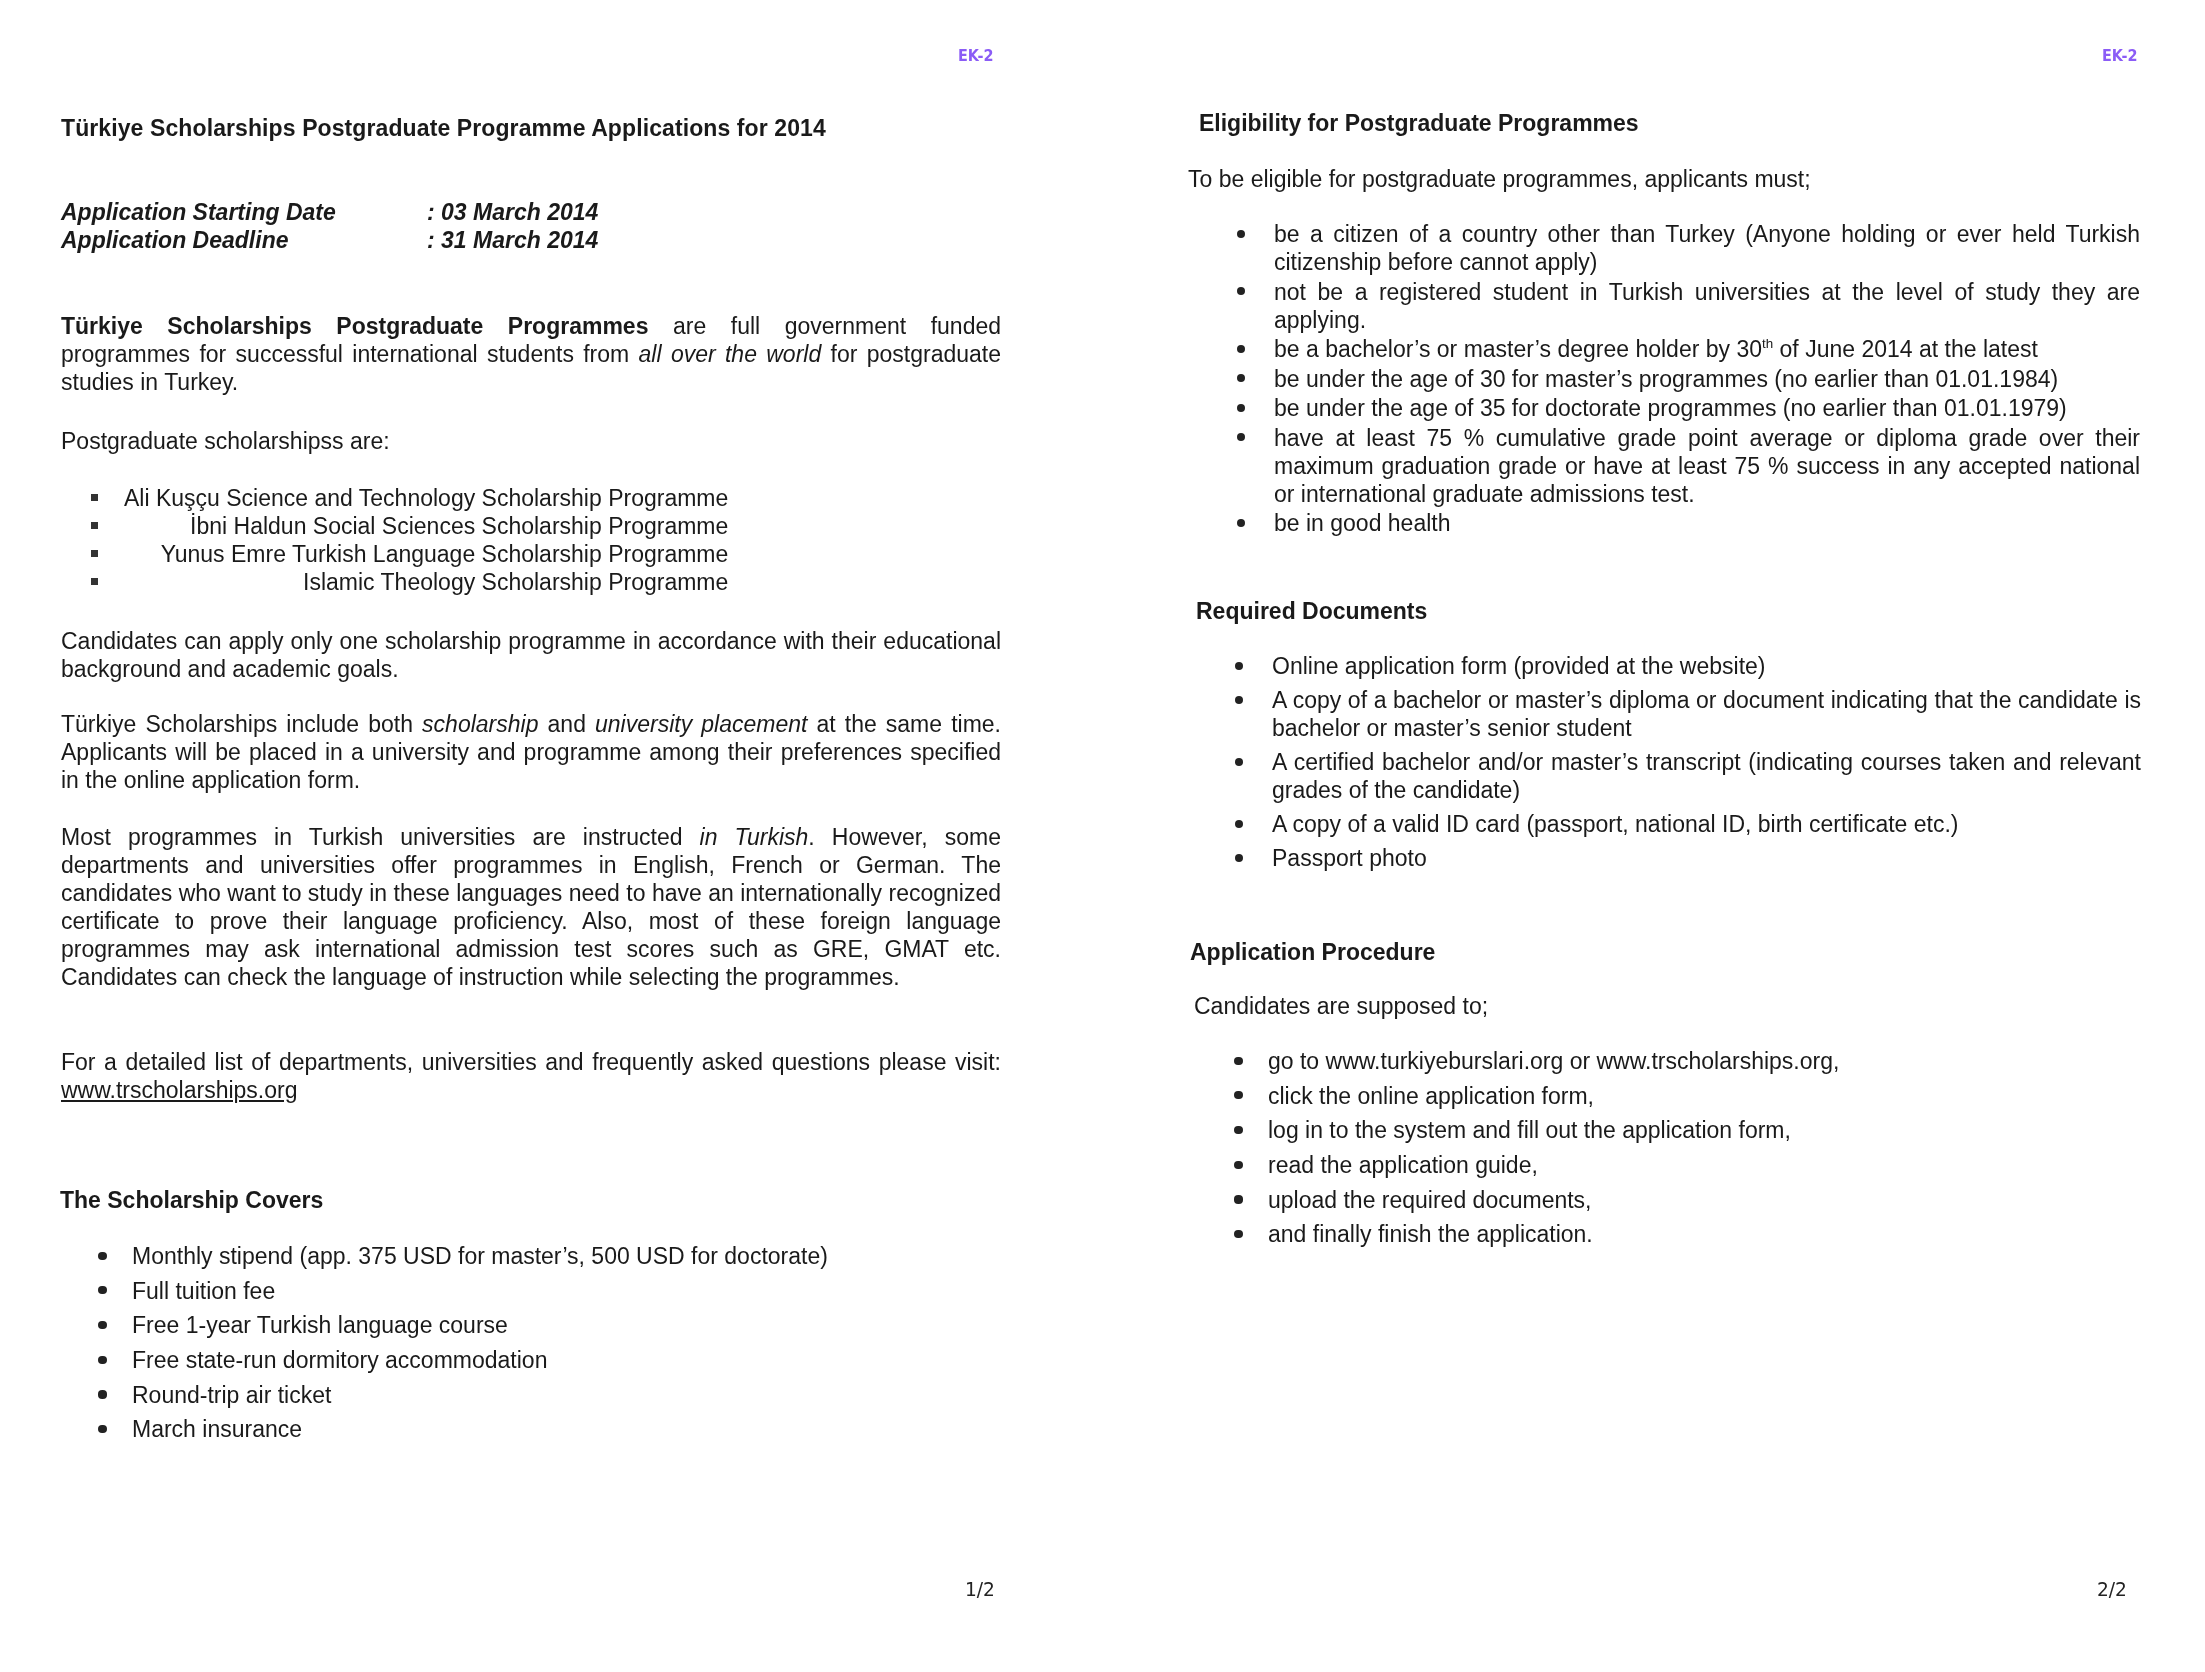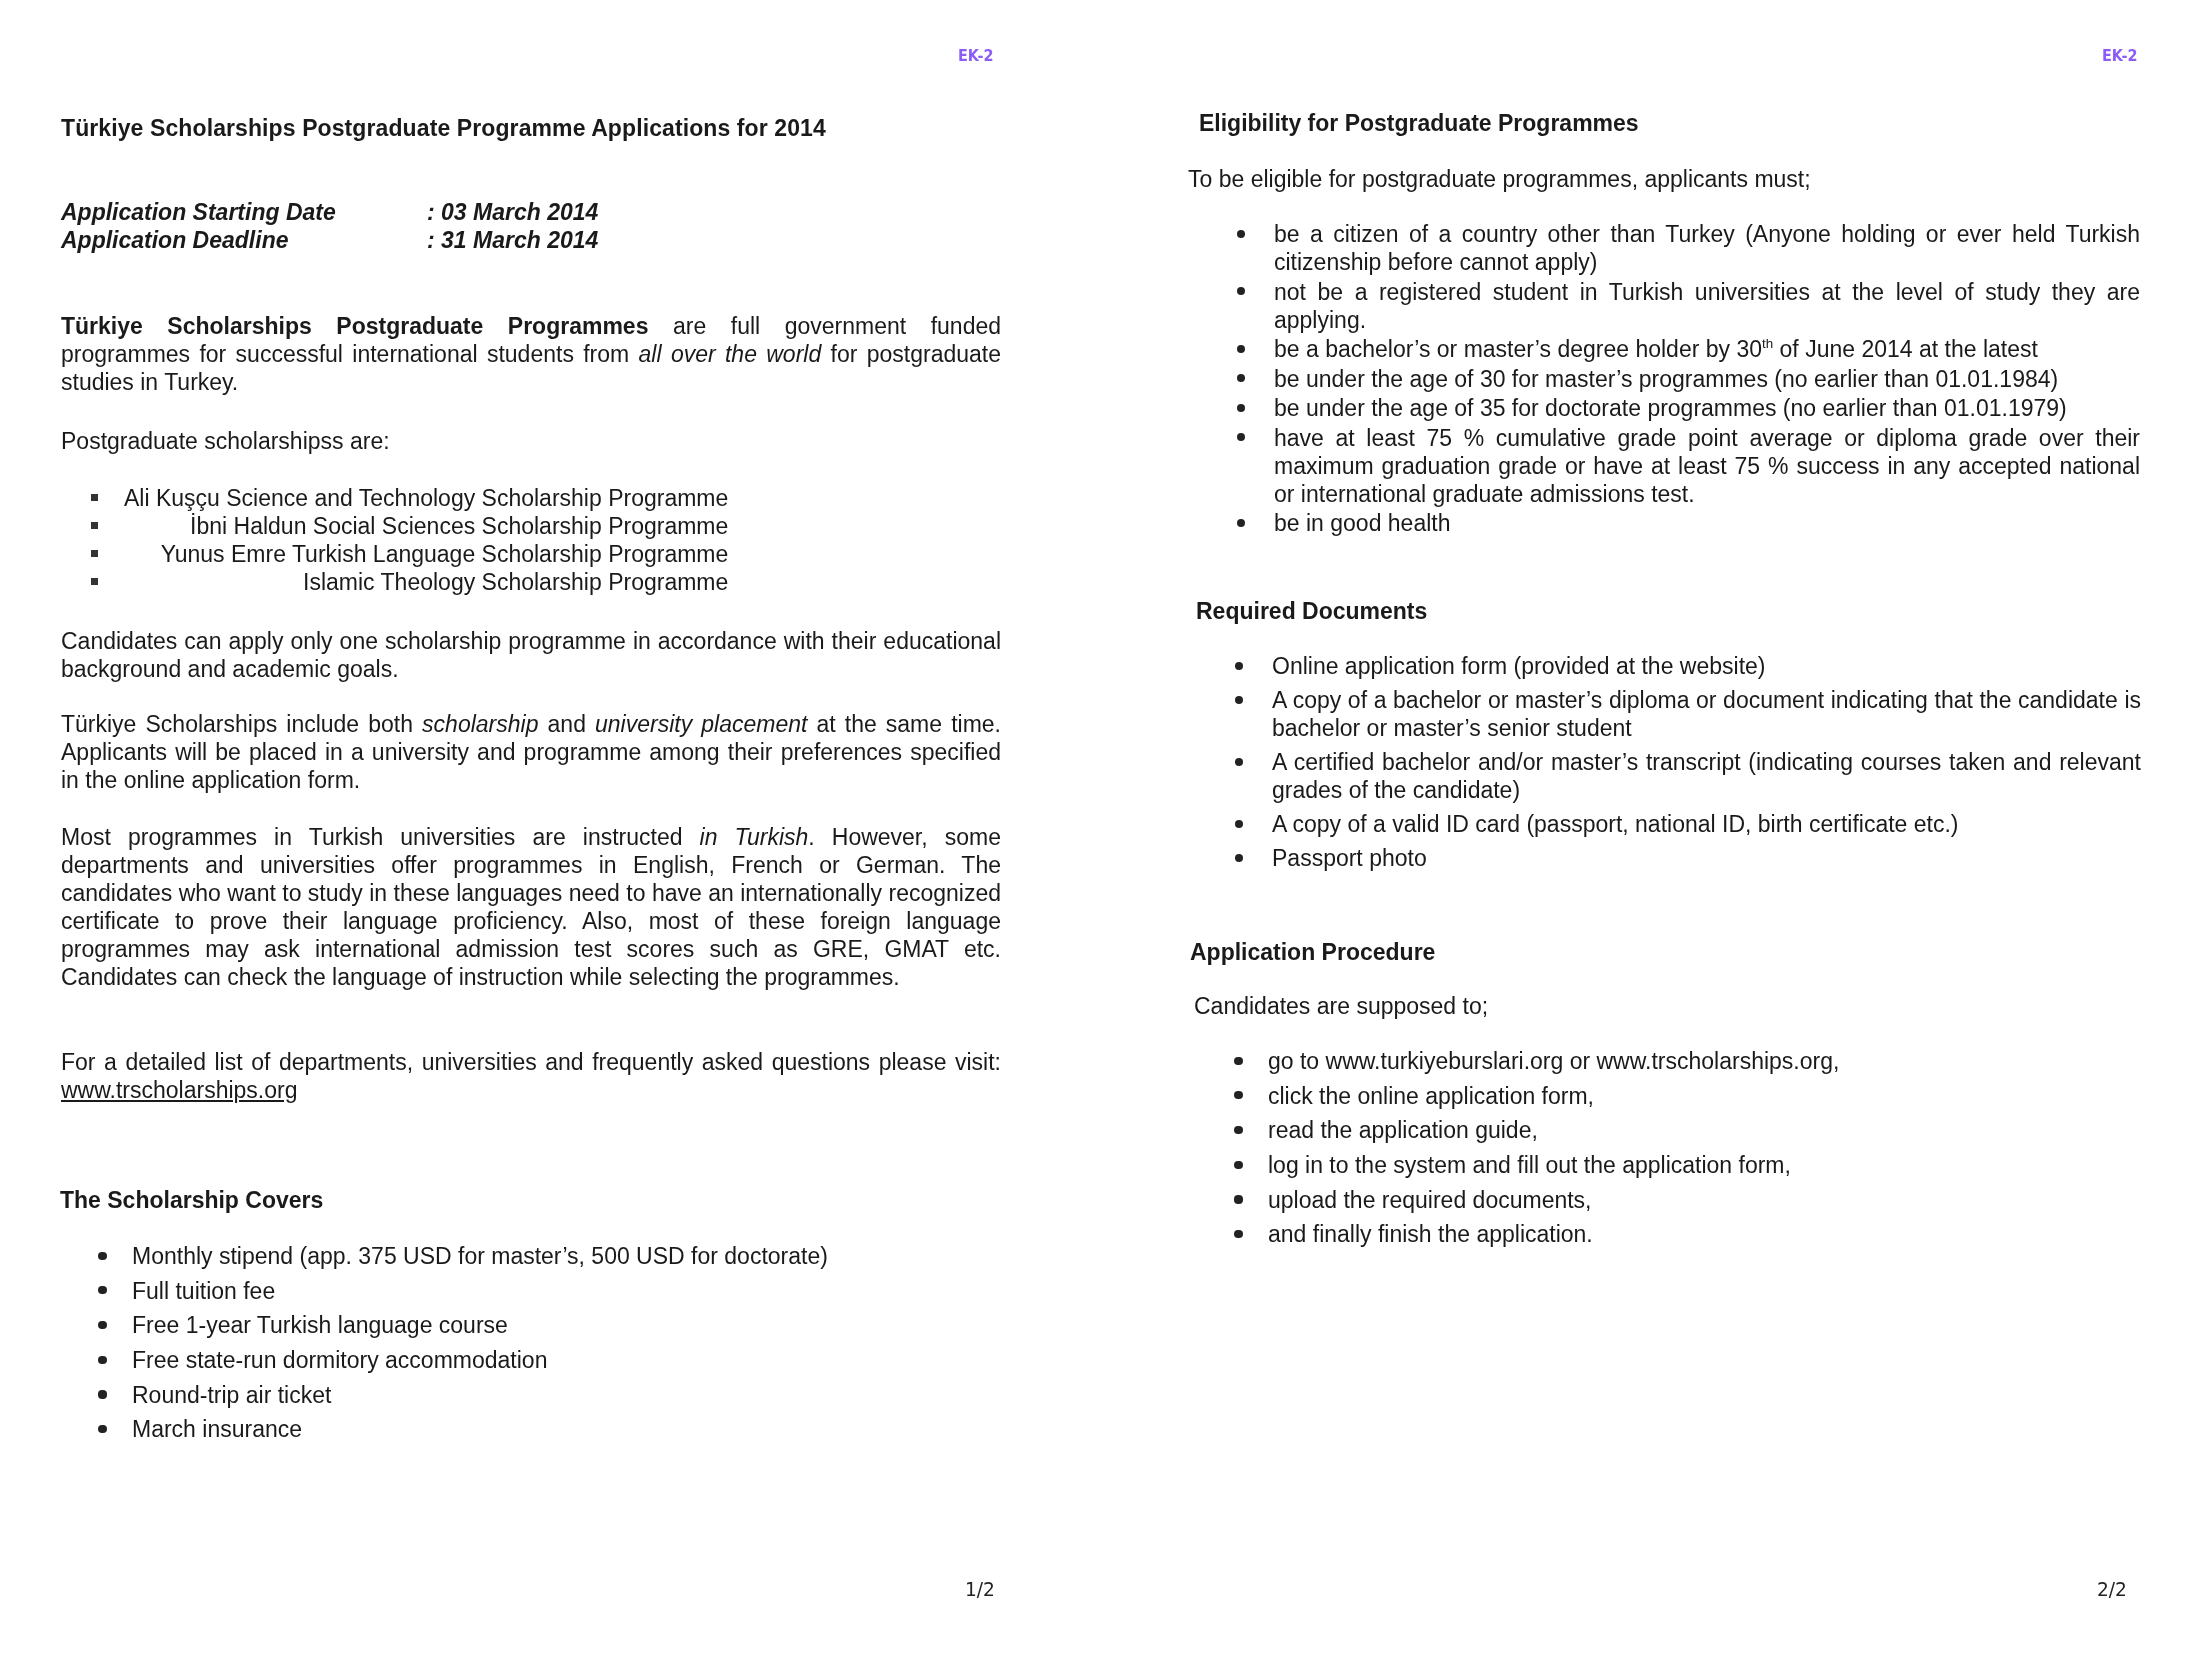--- a/index.html
+++ b/index.html
@@ -107,21 +107,21 @@
     <li style="margin-bottom:6px"><span class="mark"></span><span>A copy of a valid ID card (passport, national ID, birth certificate etc.)</span></li>
     <li><span class="mark"></span><span>Passport photo</span></li>
   </ul>
 
   <div class="abs h" style="left:88px; top:939px;">Application Procedure</div>
   <div class="abs body" style="left:92px; top:992px;">Candidates are supposed to;</div>
 
   <ul class="abs bul dot" style="left:166px; top:1047px;">
     <li style="margin-bottom:6.7px"><span class="mark"></span><span>go to www.turkiyeburslari.org or www.trscholarships.org,</span></li>
     <li style="margin-bottom:6.7px"><span class="mark"></span><span>click the online application form,</span></li>
+    <li style="margin-bottom:6.7px"><span class="mark"></span><span>log in to the system and fill out the application form,</span></li>
     <li style="margin-bottom:6.7px"><span class="mark"></span><span>read the application guide,</span></li>
-    <li style="margin-bottom:6.7px"><span class="mark"></span><span>log in to the system and fill out the application form,</span></li>
     <li style="margin-bottom:6.7px"><span class="mark"></span><span>upload the required documents,</span></li>
     <li><span class="mark"></span><span>and finally finish the application.</span></li>
   </ul>
 
   <div class="abs pnum" style="left:995px; top:1579px;">2/2</div>
 </div>
 
 
 </body></html>

